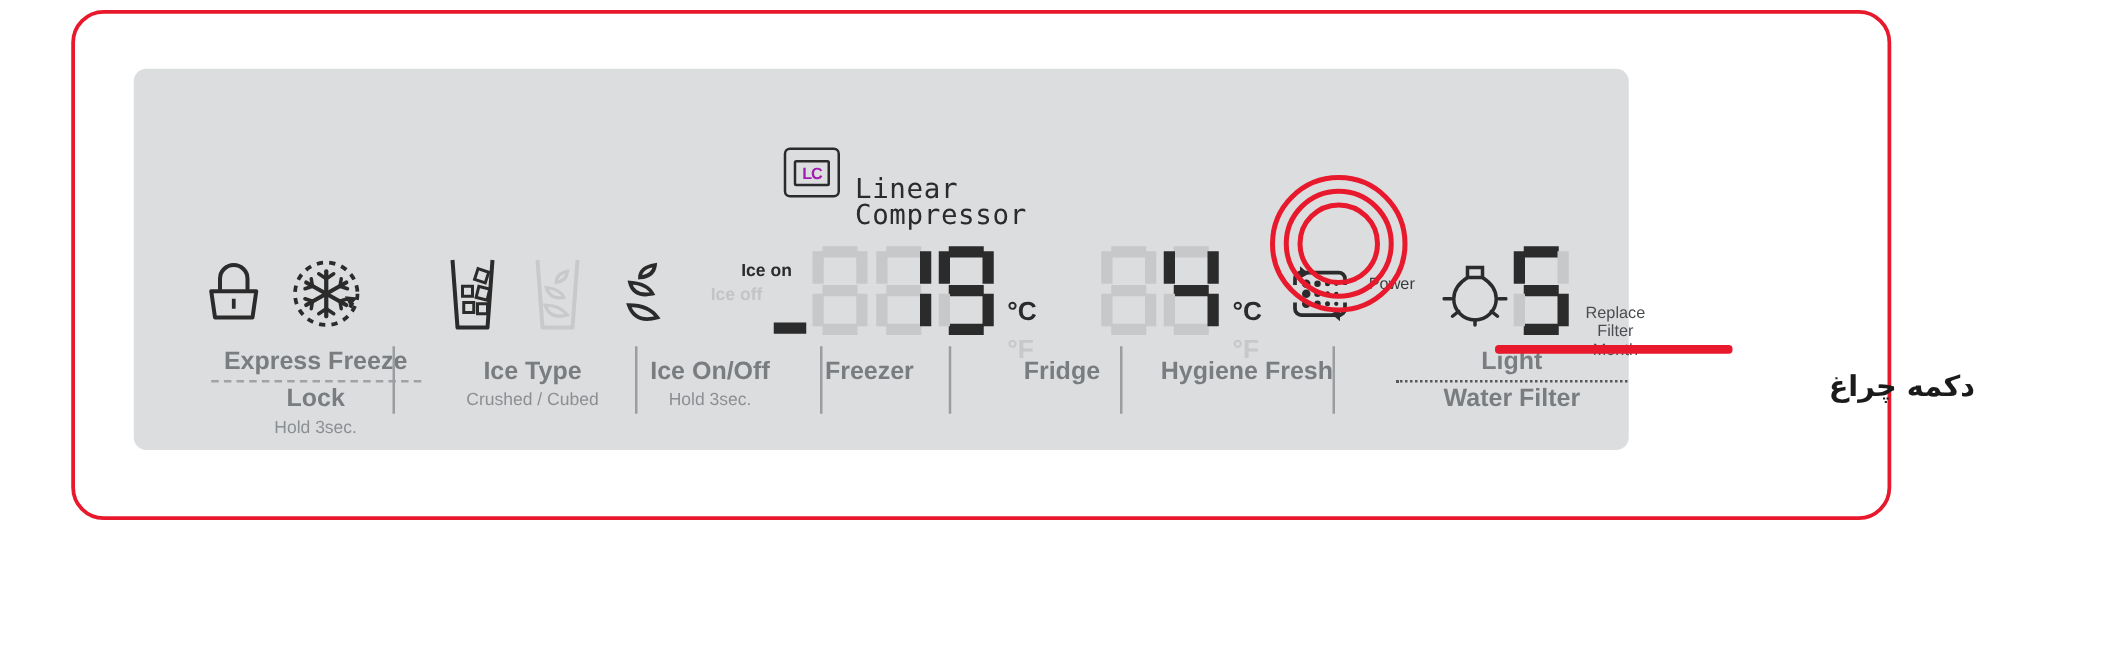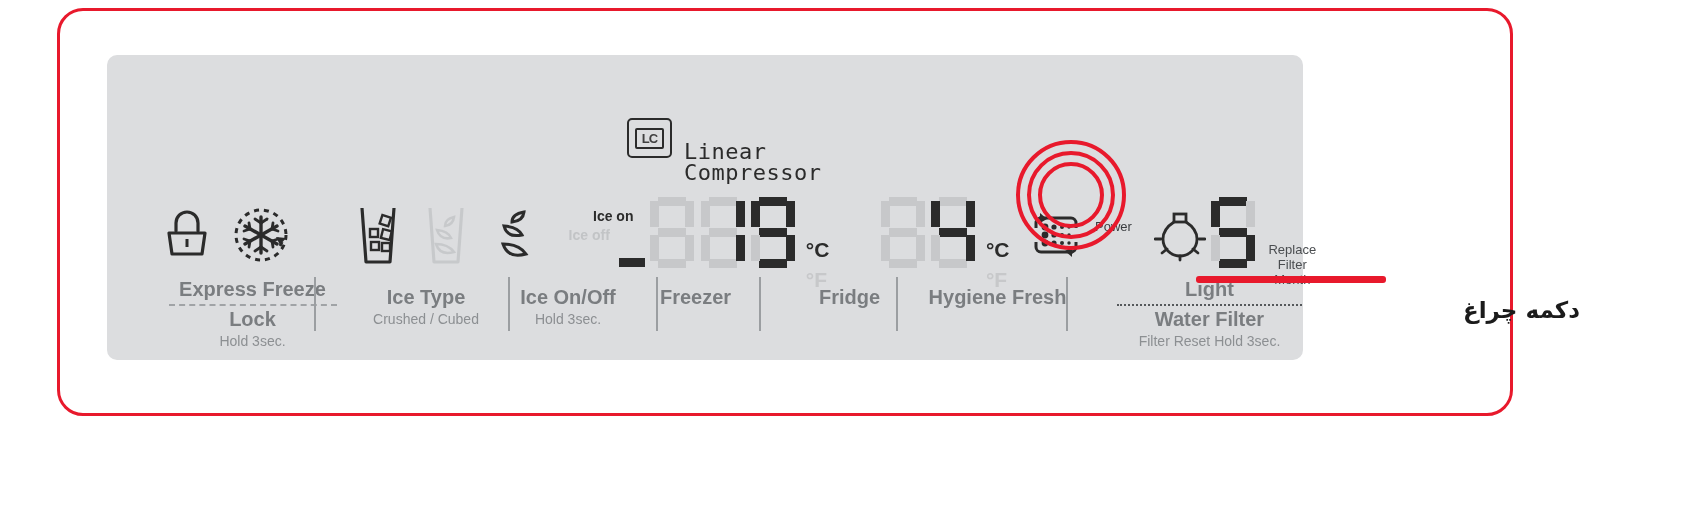--- a/index.html
+++ b/index.html
@@ -48,21 +48,21 @@
     display: flex; align-items: center; justify-content: center;
     box-sizing: border-box;
   }
   #lc-logo-box .lc-inner {
     width: 29px; height: 21px;
     border: 2px solid #2b2b2b;
     border-radius: 2px;
     display: flex; align-items: center; justify-content: center;
     font-size: 13px; font-weight: bold;
     letter-spacing: -1px;
-    color: #404040;
+    color: #a21caf;
     box-sizing: border-box;
     font-family: "Liberation Sans", sans-serif;
   }
   #lc-text {
     font-family: "DejaVu Sans Mono", monospace;
     font-size: 22px;
     line-height: 21px;
     color: #2b2b2b;
     letter-spacing: 0.5px;
     margin-top: 48px;
@@ -427,21 +427,20 @@
   <div class="label-block" style="left:803px; top:230px; width:175px;">
     <div class="label-main">Hygiene Fresh</div>
   </div>
 
   <div class="vdiv" style="left:959px; top:222px; height:54px;"></div>
 
   <div class="label-block" style="left:975px; top:222px; width:255px;">
     <div class="label-main">Light</div>
     <div class="label-divider-dotted" style="width:185px;"></div>
     <div class="label-main">Water Filter</div>
-    <div class="label-sub">Filter Reset Hold 3sec.</div>
   </div>
 
 </div>
 
 <div class="ring" id="ring-outer"></div>
 <div class="ring" id="ring-mid"></div>
 <div class="ring" id="ring-inner"></div>
 
 <div id="pointer-line"></div>
 <div id="callout-caption">دکمه چراغ</div>

